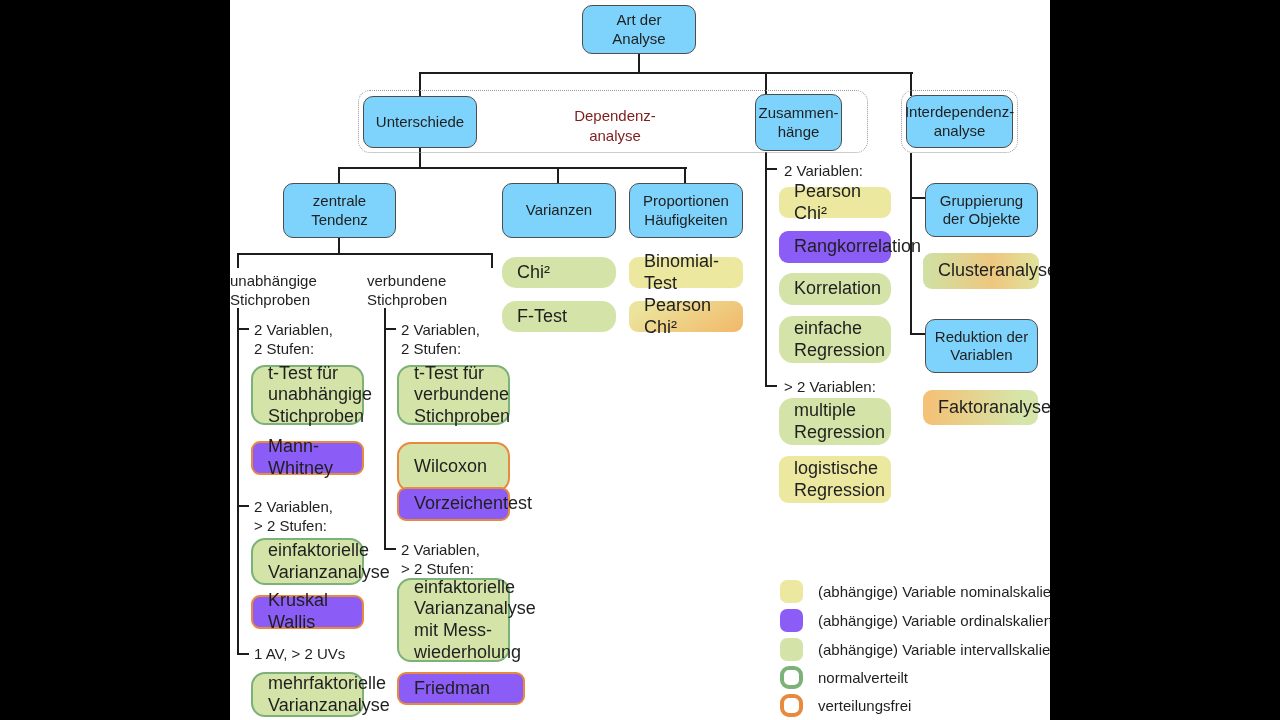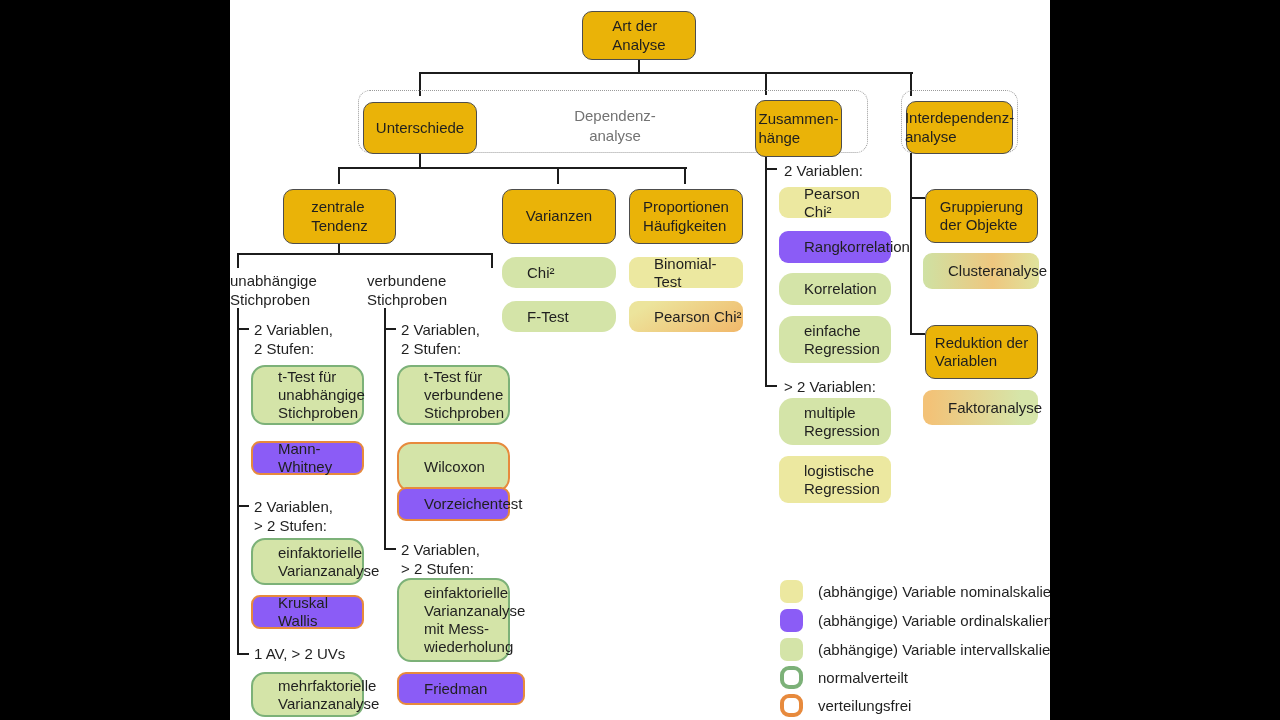--- a/index.html
+++ b/index.html
@@ -4,35 +4,35 @@
 <style>
   html,body{margin:0;padding:0;background:#000;}
   #stage{
     position:relative; width:1280px; height:720px; background:#fff;
     font-family:"Liberation Sans","DejaVu Sans",sans-serif;
     color:#1f1f1f; overflow:hidden;
   }
   .panel{position:absolute;background:#000;z-index:6;}
   .ln{position:absolute;background:#1c1c1c;z-index:1;}
   .wbox{
-    position:absolute;background:#eab308;border:1.5px solid #4d4d4d;border-radius:10px;
-    display:flex;align-items:center;justify-content:center;text-align:left;
-    font-size:15px;line-height:1.22;white-space:pre-line;z-index:2;box-sizing:border-box;margin-top:6px;
+    position:absolute;background:#7dd3fc;border:1.5px solid #4d4d4d;border-radius:10px;
+    display:flex;align-items:center;justify-content:center;text-align:center;
+    font-size:15px;line-height:1.22;white-space:pre-line;z-index:2;box-sizing:border-box;
   }
   .dashed{
     position:absolute;border:1.5px dotted #9a9a9a;border-radius:12px;z-index:1;box-sizing:border-box;
   }
   .gray-label{
-    position:absolute;color:#737373;font-size:15px;line-height:1.35;text-align:center;
+    position:absolute;color:#7f1d1d;font-size:15px;line-height:1.35;text-align:center;
     white-space:pre-line;z-index:2;
   }
   .ann{position:absolute;font-size:15px;line-height:1.28;white-space:pre-line;z-index:2;}
   .mbox{
     position:absolute;border-radius:9px;display:flex;align-items:center;
-    font-size:15px;line-height:1.2;padding-left:25px;white-space:pre-line;
+    font-size:18px;line-height:1.2;padding-left:15px;white-space:pre-line;
     z-index:2;box-sizing:border-box;
   }
   .fill-nominal{background:#ece8a0;}
   .fill-ordinal{background:#8b5cf6;}
   .fill-interval{background:#d4e4a8;border-radius:14px;}
   .grad-pearson{background:linear-gradient(150deg,#ece49c 15%,#f1ba6c 95%);}
   .grad-cluster{background:linear-gradient(90deg,#cfe1a3 0%,#eec77f 60%,#e0e39d 100%);}
   .grad-faktor{background:linear-gradient(90deg,#f3c277 5%,#d6e5a9 85%);}
   .bn{border:2.5px solid #7cb178;}
   .bf{border:2.5px solid #e78a3d;}

